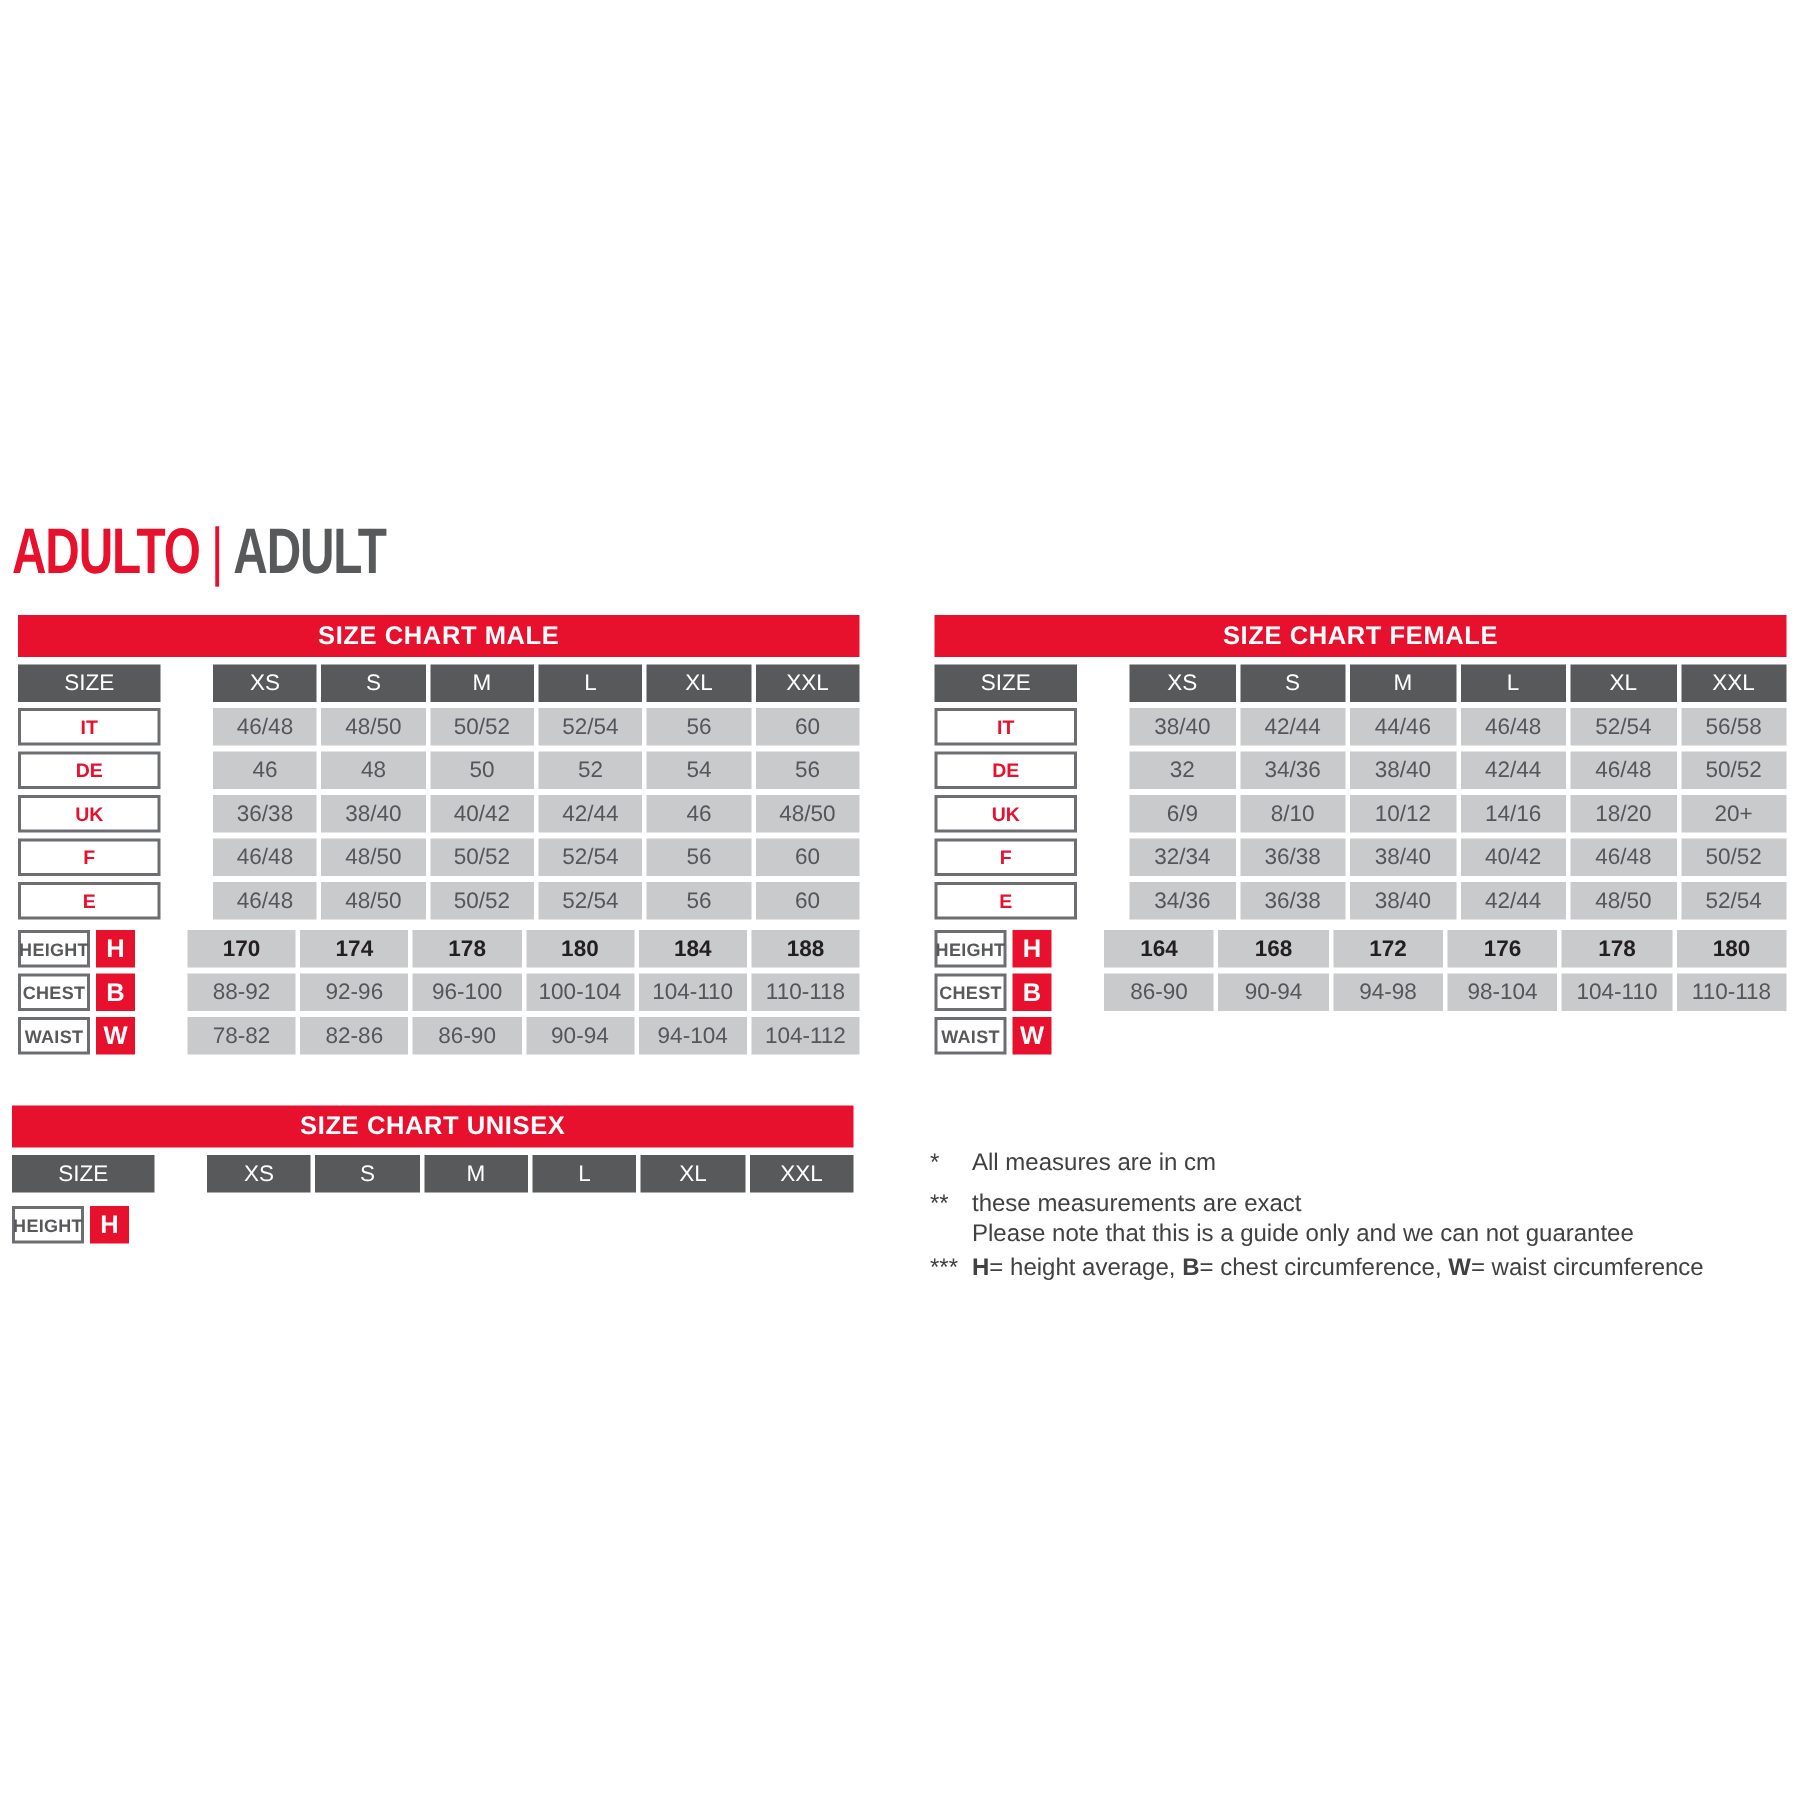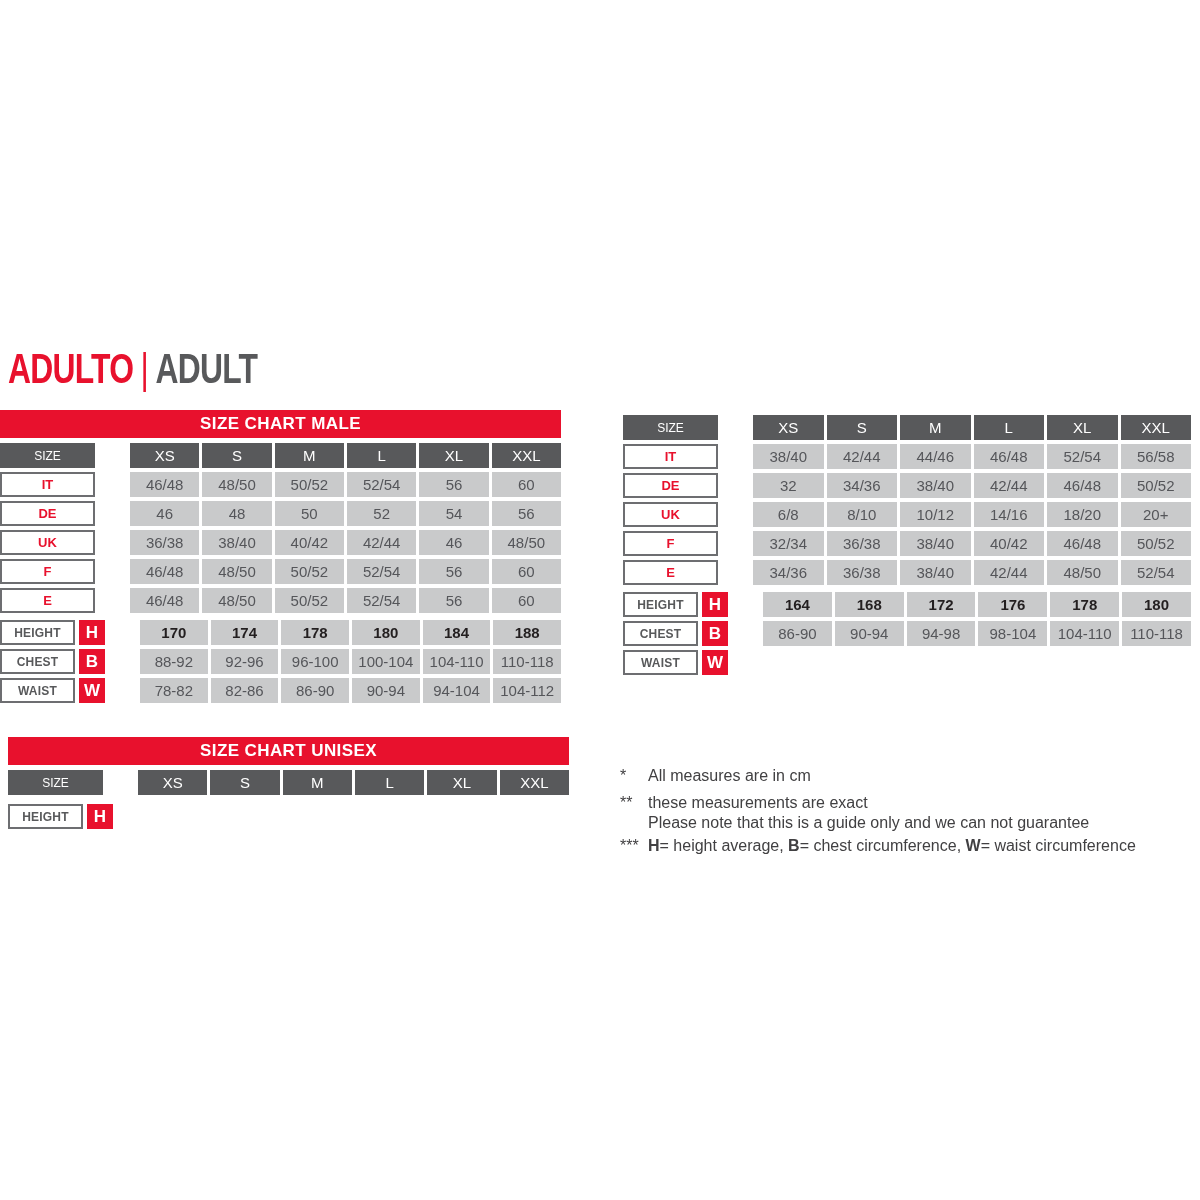--- a/index.html
+++ b/index.html
@@ -33,42 +33,42 @@
     display:flex;align-items:center;justify-content:center;letter-spacing:0.4px;
   }
   .row{display:flex;height:25px;margin-top:4px;}
   .row.first{margin-top:5px;}
   .row.gap{margin-top:7px;}
   .row.gapbig{margin-top:9px;}
   .lbl{
     width:95px;flex:none;margin-right:7px;
     display:flex;align-items:center;justify-content:center;
   }
-  .hd{background:var(--dkgray);color:#fff;font-size:12px;}
+  .hd{background:var(--dkgray);color:#fff;font-size:15px;}
   .rl{background:#fff;border:2px solid var(--border);color:var(--red);font-weight:bold;font-size:13px;}
   .mlbl{
-    width:75px;flex:none;background:#fff;border:2px solid var(--border);
+    width:48px;flex:none;background:#fff;border:2px solid var(--border);
     color:var(--dkgray);font-weight:bold;font-size:12px;letter-spacing:0.2px;
     display:flex;align-items:center;justify-content:center;
   }
   .mletter{
     width:26px;flex:none;margin-left:4px;margin-right:7px;
     background:var(--red);color:#fff;font-weight:bold;font-size:17px;
     display:flex;align-items:center;justify-content:center;
   }
   .cells{flex:1;display:flex;padding-left:28px;}
   .cell{
     flex:1;background:var(--cellbg);color:var(--celltx);font-size:15px;
     display:flex;align-items:center;justify-content:center;
   }
   .cell + .cell{margin-left:3px;}
   .hc{background:var(--dkgray);color:#fff;}
   .row.bold .cell{font-weight:bold;color:var(--black);}
 
-  .t-male{left:0;top:410px;width:561px;}
+  .t-male{left:12px;top:410px;width:561px;}
   .t-female{left:623px;top:410px;width:568px;}
   .t-unisex{left:8px;top:737px;width:561px;}
 
   
   .fns{position:absolute;left:620px;top:766px;width:580px;font-size:16px;color:#414042;}
   .fn{display:flex;line-height:20px;margin-bottom:3px;}
   .fn.fn1{margin-bottom:7px;}
   .fn .mk{width:28px;flex:none;}
   .fn .tx{flex:1;}
   .fn .tx .ln{display:block;}
@@ -182,20 +182,21 @@
       <div class="cell">82-86</div>
       <div class="cell">86-90</div>
       <div class="cell">90-94</div>
       <div class="cell">94-104</div>
       <div class="cell">104-112</div>
     </div>
   </div>
 </div>
 
 <div class="tbl t-female">
+  <div class="bar">SIZE CHART FEMALE</div>
   <div class="row first">
     <div class="lbl hd">SIZE</div>
     <div class="cells">
       <div class="cell hc">XS</div>
       <div class="cell hc">S</div>
       <div class="cell hc">M</div>
       <div class="cell hc">L</div>
       <div class="cell hc">XL</div>
       <div class="cell hc">XXL</div>
     </div>
@@ -218,21 +219,21 @@
       <div class="cell">34/36</div>
       <div class="cell">38/40</div>
       <div class="cell">42/44</div>
       <div class="cell">46/48</div>
       <div class="cell">50/52</div>
     </div>
   </div>
   <div class="row">
     <div class="lbl rl">UK</div>
     <div class="cells">
-      <div class="cell">6/8</div>
+      <div class="cell">6/9</div>
       <div class="cell">8/10</div>
       <div class="cell">10/12</div>
       <div class="cell">14/16</div>
       <div class="cell">18/20</div>
       <div class="cell">20+</div>
     </div>
   </div>
   <div class="row">
     <div class="lbl rl">F</div>
     <div class="cells">

